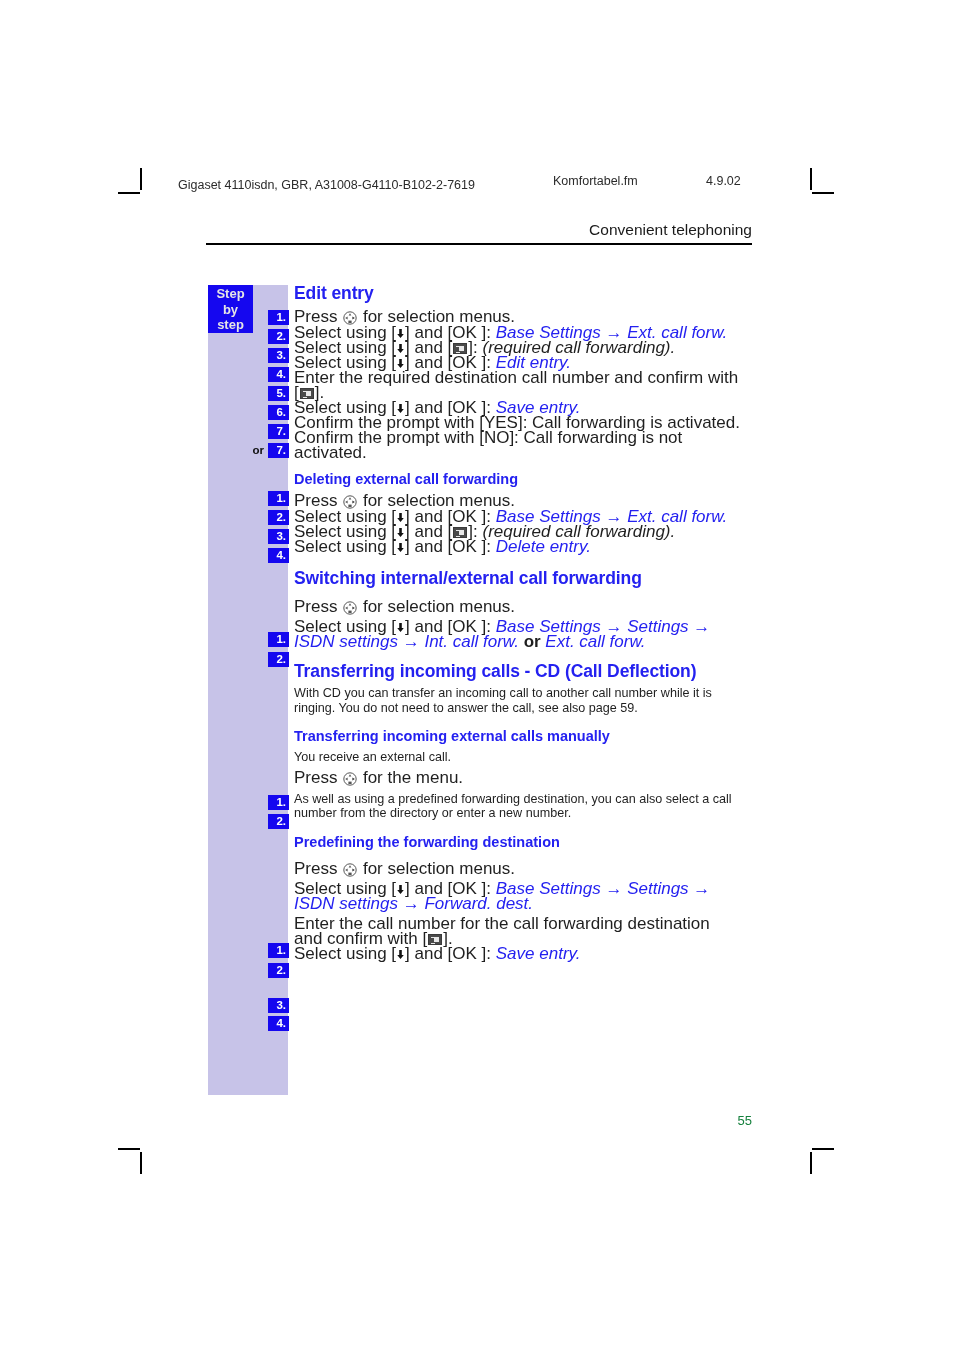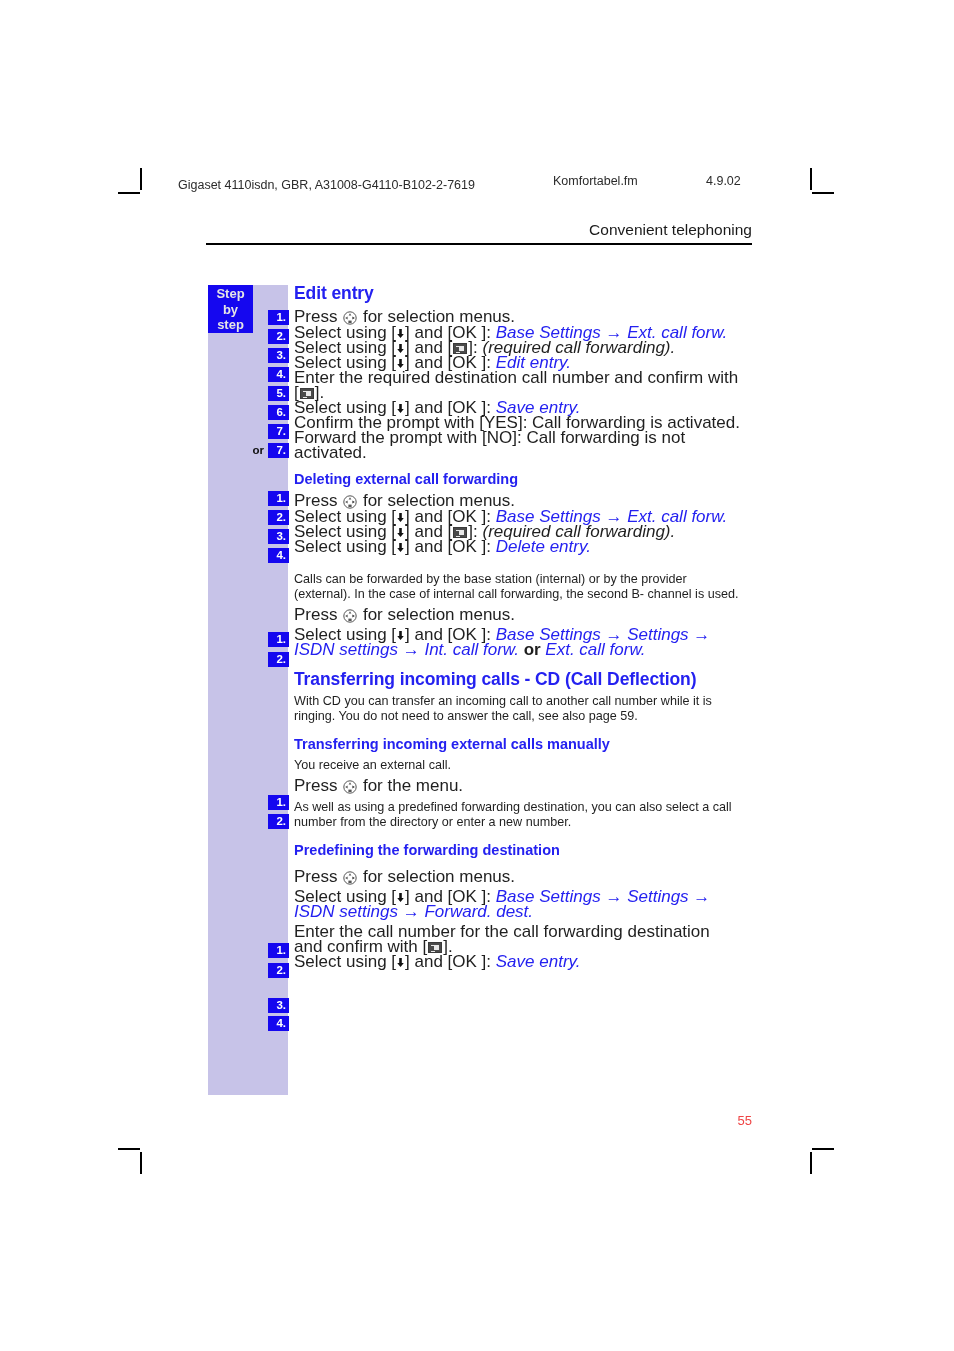--- a/index.html
+++ b/index.html
@@ -183,21 +183,21 @@
     vertical-align: -1px;
   }
 
   
   .pagenum {
     position: absolute;
     left: 680px; top: 1113px;
     width: 72px;
     text-align: right;
     font-size: 13px;
-    color: #ef4444;
+    color: #15803d;
   }
 </style>
 </head>
 <body>
 
 <div class="cropmark cm-tl-v"></div>
 <div class="cropmark cm-tl-h"></div>
 <div class="cropmark cm-tr-v"></div>
 <div class="cropmark cm-tr-h"></div>
 <div class="cropmark cm-bl-h"></div>
@@ -272,21 +272,21 @@
           <polygon points="3.2,1 5.8,1 5.8,6 7.8,6 4.5,10 1.2,6 3.2,6" fill="#111"></polygon>
         </svg></span><span>] and [OK ]: </span><span class="mi">Edit entry.</span></p>
 
   <p class="step"><span>Enter the required destination call number and confirm with [</span><span class="menu-key"></span><span>].</span></p>
 
   <p class="step"><span>Select using [</span><span class="dn-key"><svg viewBox="0 0 9 11" width="9" height="11">
           <polygon points="3.2,1 5.8,1 5.8,6 7.8,6 4.5,10 1.2,6 3.2,6" fill="#111"></polygon>
         </svg></span><span>] and [OK ]: </span><span class="mi">Save entry.</span></p>
 
   <p class="step">Confirm the prompt with [YES]: Call forwarding is activated.</p>
-  <p class="step">Forward the prompt with [NO]: Call forwarding is not activated.</p>
+  <p class="step">Confirm the prompt with [NO]: Call forwarding is not activated.</p>
 
   <div class="sp10"></div>
 
   <h3 class="sub">Deleting external call forwarding</h3>
   <div class="sp4"></div>
 
   <p class="step"><span>Press </span><span class="nav-key"><svg viewBox="0 0 14 14" width="14" height="14">
           <circle cx="7" cy="7" r="6.2" fill="none" stroke="#555" stroke-width="1"></circle>
           <polygon points="7,2.2 8.4,4.6 5.6,4.6" fill="#555"></polygon>
           <polygon points="11.8,7 9.4,8.4 9.4,5.6" fill="#333"></polygon>
@@ -301,22 +301,22 @@
   <p class="step"><span>Select using [</span><span class="dn-key"><svg viewBox="0 0 9 11" width="9" height="11">
           <polygon points="3.2,1 5.8,1 5.8,6 7.8,6 4.5,10 1.2,6 3.2,6" fill="#111"></polygon>
         </svg></span><span>] and [</span><span class="menu-key"></span><span>]: </span><span class="it">(required call forwarding).</span></p>
 
   <p class="step"><span>Select using [</span><span class="dn-key"><svg viewBox="0 0 9 11" width="9" height="11">
           <polygon points="3.2,1 5.8,1 5.8,6 7.8,6 4.5,10 1.2,6 3.2,6" fill="#111"></polygon>
         </svg></span><span>] and [OK ]: </span><span class="mi">Delete entry.</span></p>
 
   <div class="sp14"></div>
 
-  <div class="sp4"></div>
-  <p class="body">Calls can be forwarded by the base station (internal) or by the provider (external). In the case of internal call forwarding, the second B- channel is used.</p>
+  <h2 class="sec">Switching internal/external call forwarding</h2>
+  <div class="sp4"></div>
   <div class="sp6"></div>
 
   <p class="step"><span>Press </span><span class="nav-key"><svg viewBox="0 0 14 14" width="14" height="14">
           <circle cx="7" cy="7" r="6.2" fill="none" stroke="#555" stroke-width="1"></circle>
           <polygon points="7,2.2 8.4,4.6 5.6,4.6" fill="#555"></polygon>
           <polygon points="11.8,7 9.4,8.4 9.4,5.6" fill="#333"></polygon>
           <polygon points="2.2,7 4.6,5.6 4.6,8.4" fill="#555"></polygon>
           <rect x="5.4" y="9.6" width="3.2" height="2.4" fill="#555"></rect>
         </svg></span><span> for selection menus.</span></p>
   <div class="sp4"></div>

